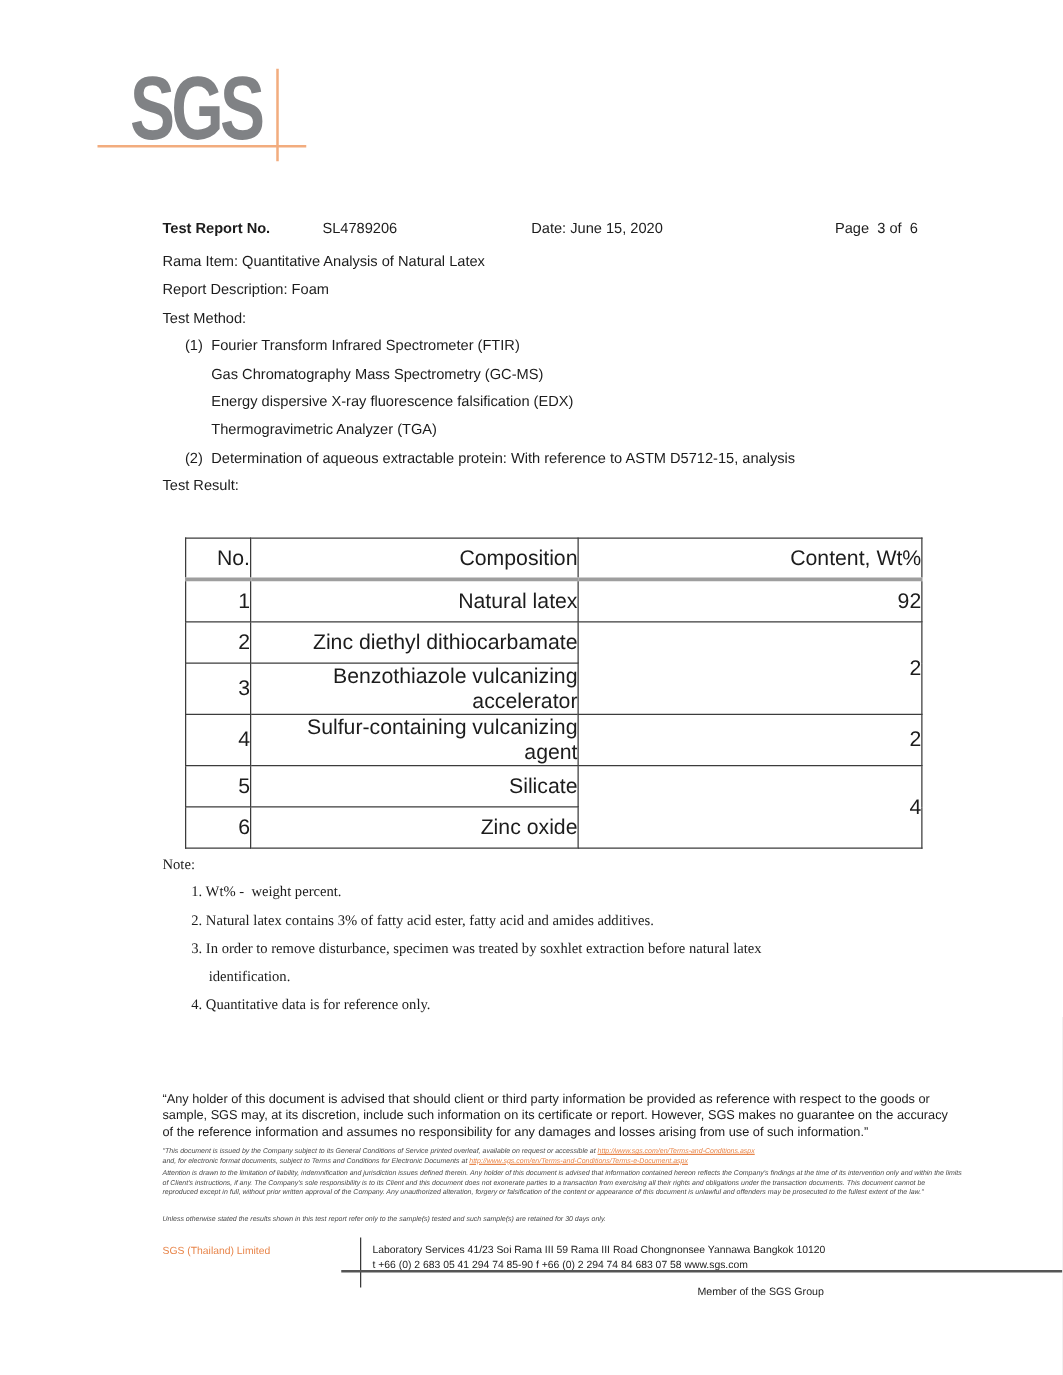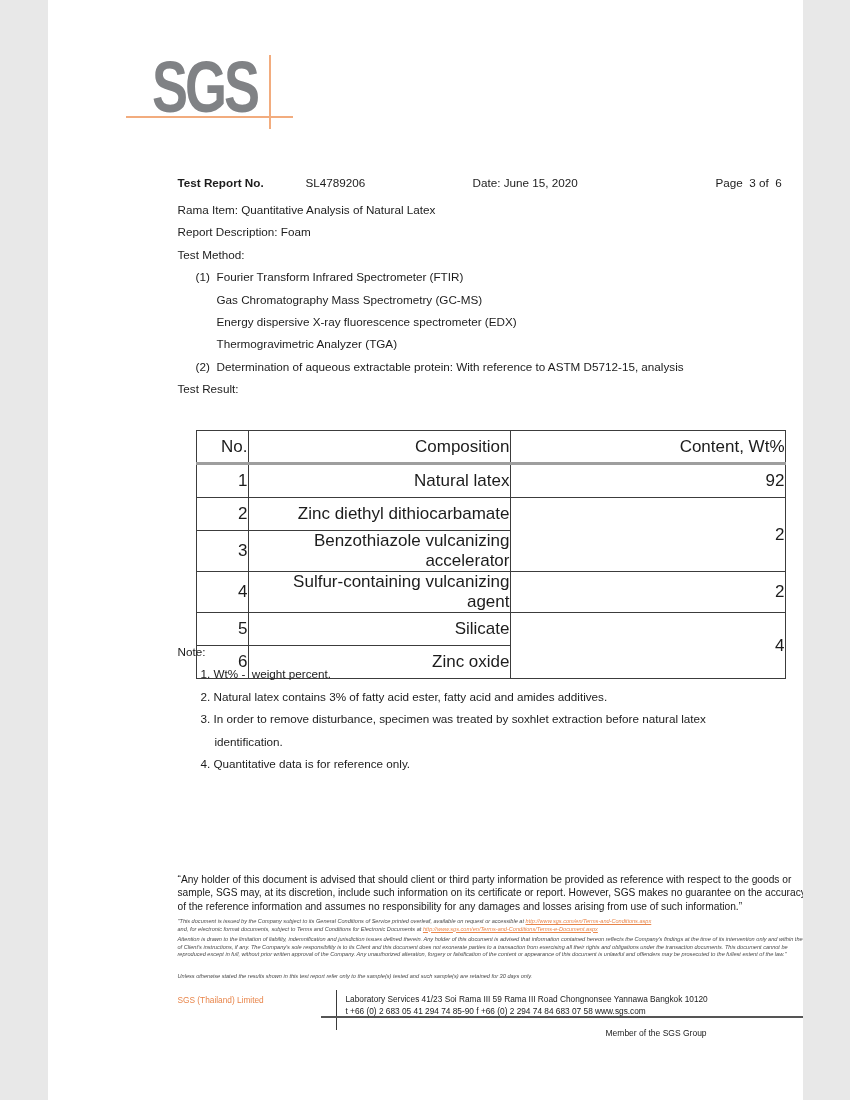--- a/index.html
+++ b/index.html
@@ -1,17 +1,17 @@
 <!DOCTYPE html>
 <html><head>
 <meta charset="utf-8">
 <style>
   html,body { margin:0; padding:0; background:#e8e8e8; }
   .page {
-    position:relative; width:755px; height:1100px; margin:0 auto;
+    position:relative; width:850px; height:1100px; margin:0 auto;
     background:#ffffff; overflow:hidden;
     font-family:"Liberation Sans", sans-serif; color:#1c1c1c;
   }
   .t { white-space:pre-wrap; }
 
   
   .logo-text {
     position:absolute; left:104px; top:56px;
     font-size:72px; line-height:62px; font-weight:bold; letter-spacing:-4px;
     color:#808285; transform:scaleX(0.75); transform-origin:0 0;
@@ -38,21 +38,21 @@
     position:absolute; left:148px; top:430px; width:589px;
     border-collapse:collapse; table-layout:fixed;
     font-size:17px; text-align:right;
   }
   .result-table th, .result-table td { border:1px solid #3c3c3c; font-weight:normal; padding:0; vertical-align:middle; }
   .result-table th { height:31px; border-bottom:3px solid #9e9e9e; }
   .result-table td { height:32px; }
   .col-no { width:52px; } .col-comp { width:262px; } .col-content { width:275px; }
 
   
-  .note-block { position:absolute; left:130px; top:641px; width:680px; font-size:11.7px; line-height:22.4px; }
+  .note-block { position:absolute; left:130px; top:681px; width:680px; font-size:11.7px; line-height:22.4px;font-family:Liberation Serif, serif; }
   .note-items { margin-left:23px; }
   .note-cont { padding-left:14px; }
 
   
   .disclaimer {
     position:absolute; left:130px; top:873px; width:637px;
     font-size:10.2px; line-height:13.4px; color:#1a1a1a;
   }
 
   
@@ -88,21 +88,21 @@
     <span class="hr-page t">Page  3 of  6</span>
   </div>
 
   <div class="body-block">
     <div class="t">Rama Item: Quantitative Analysis of Natural Latex</div>
     <div class="t">Report Description: Foam</div>
     <div class="t">Test Method:</div>
     <div class="methods">
       <div><span class="mnum t">(1)</span><span class="t">Fourier Transform Infrared Spectrometer (FTIR)</span></div>
       <div class="mindent t">Gas Chromatography Mass Spectrometry (GC-MS)</div>
-      <div class="mindent t">Energy dispersive X-ray fluorescence spectrometer (EDX)</div>
+      <div class="mindent t">Energy dispersive X-ray fluorescence falsification (EDX)</div>
       <div class="mindent t">Thermogravimetric Analyzer (TGA)</div>
       <div><span class="mnum t">(2)</span><span class="t">Determination of aqueous extractable protein: With reference to ASTM D5712-15, analysis</span></div>
     </div>
     <div class="t">Test Result:</div>
   </div>
 
   <table class="result-table">
     <colgroup>
         <col class="col-no">
         <col class="col-comp">

